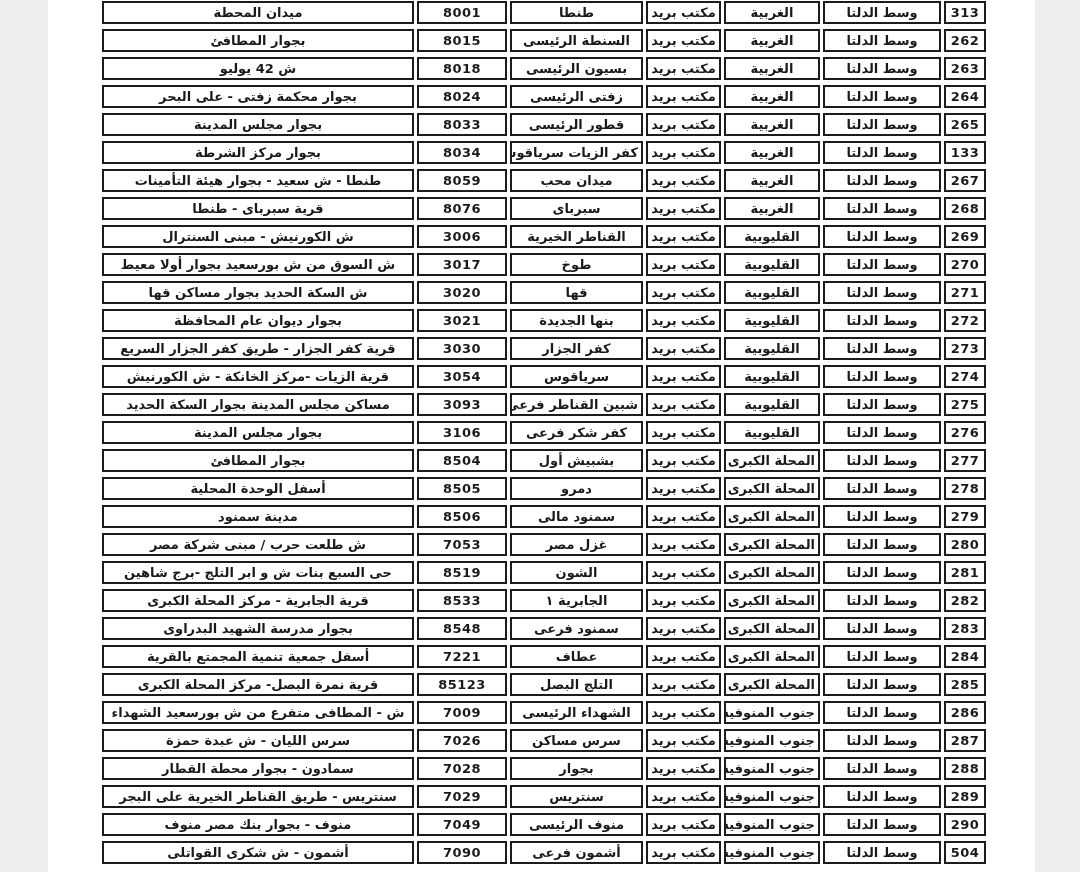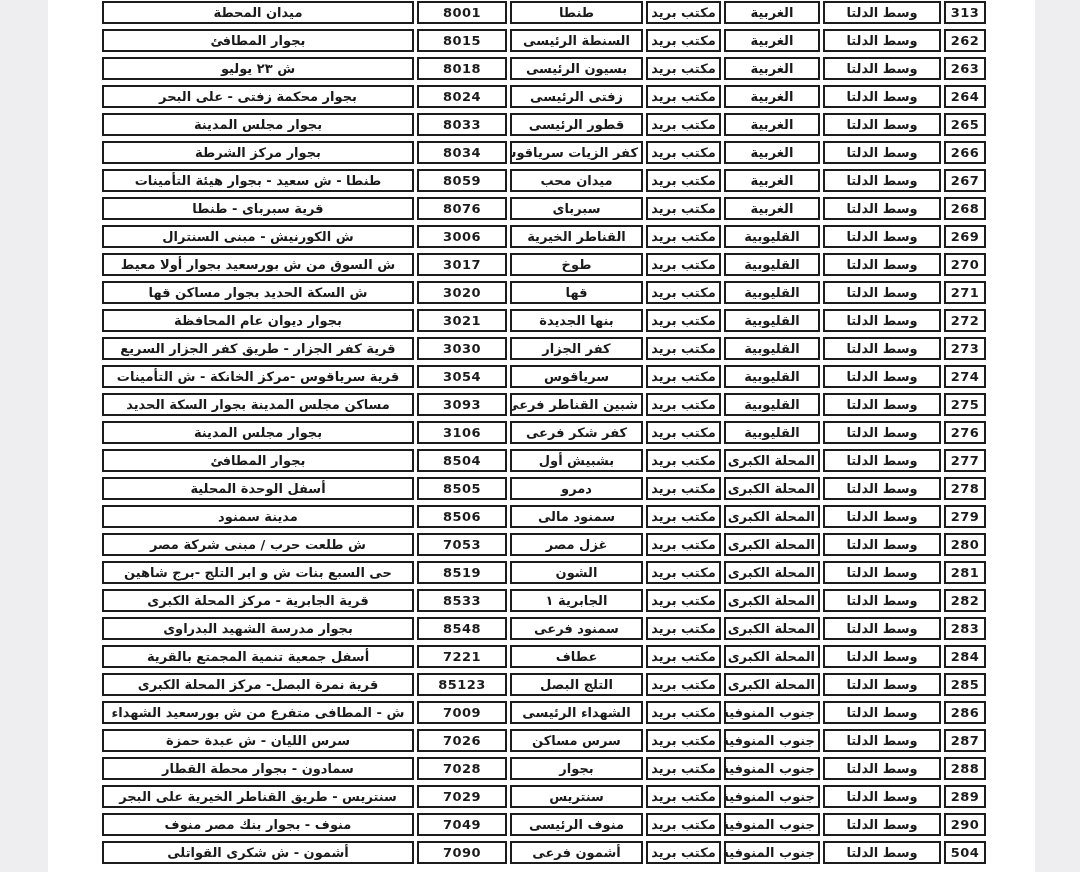--- a/index.html
+++ b/index.html
@@ -81,42 +81,42 @@
     <td class="num">8015</td>
     <td>بجوار المطافئ</td>
   </tr>
         <tr>
     <td class="num">263</td>
     <td>وسط الدلتا</td>
     <td>الغربية</td>
     <td>مكتب بريد</td>
     <td>بسيون الرئيسى</td>
     <td class="num">8018</td>
-    <td>ش ٢٣ يوليو</td>
+    <td>ش 42 يوليو</td>
   </tr>
         <tr>
     <td class="num">264</td>
     <td>وسط الدلتا</td>
     <td>الغربية</td>
     <td>مكتب بريد</td>
     <td>زفتى الرئيسى</td>
     <td class="num">8024</td>
     <td>بجوار محكمة زفتى - على البحر</td>
   </tr>
         <tr>
     <td class="num">265</td>
     <td>وسط الدلتا</td>
     <td>الغربية</td>
     <td>مكتب بريد</td>
     <td>قطور الرئيسى</td>
     <td class="num">8033</td>
     <td>بجوار مجلس المدينة</td>
   </tr>
         <tr>
-    <td class="num">266</td>
+    <td class="num">133</td>
     <td>وسط الدلتا</td>
     <td>الغربية</td>
     <td>مكتب بريد</td>
     <td>كفر الزيات سرياقوس</td>
     <td class="num">8034</td>
     <td>بجوار مركز الشرطة</td>
   </tr>
         <tr>
     <td class="num">267</td>
     <td>وسط الدلتا</td>
@@ -180,21 +180,21 @@
     <td class="num">3030</td>
     <td>قرية كفر الجزار - طريق كفر الجزار السريع</td>
   </tr>
         <tr>
     <td class="num">274</td>
     <td>وسط الدلتا</td>
     <td>القليوبية</td>
     <td>مكتب بريد</td>
     <td>سرياقوس</td>
     <td class="num">3054</td>
-    <td>قرية سرياقوس -مركز الخانكة - ش التأمينات</td>
+    <td>قرية الزيات -مركز الخانكة - ش الكورنيش</td>
   </tr>
         <tr>
     <td class="num">275</td>
     <td>وسط الدلتا</td>
     <td>القليوبية</td>
     <td>مكتب بريد</td>
     <td>شبين القناطر فرعى</td>
     <td class="num">3093</td>
     <td>مساكن مجلس المدينة بجوار السكة الحديد</td>
   </tr>

